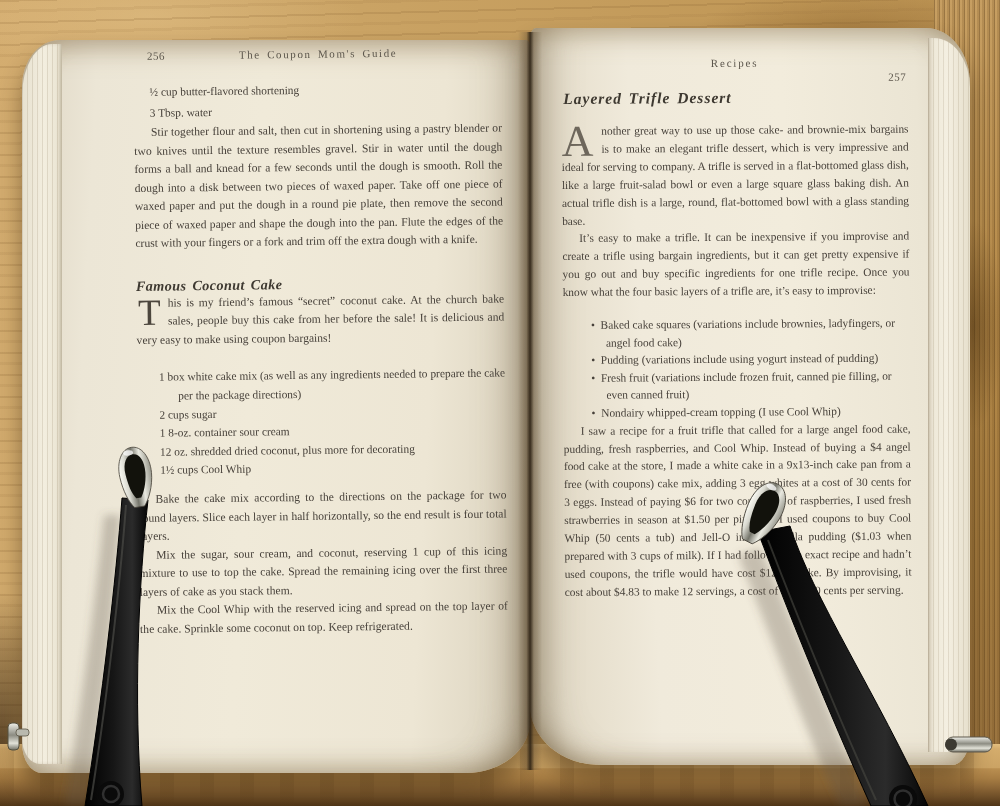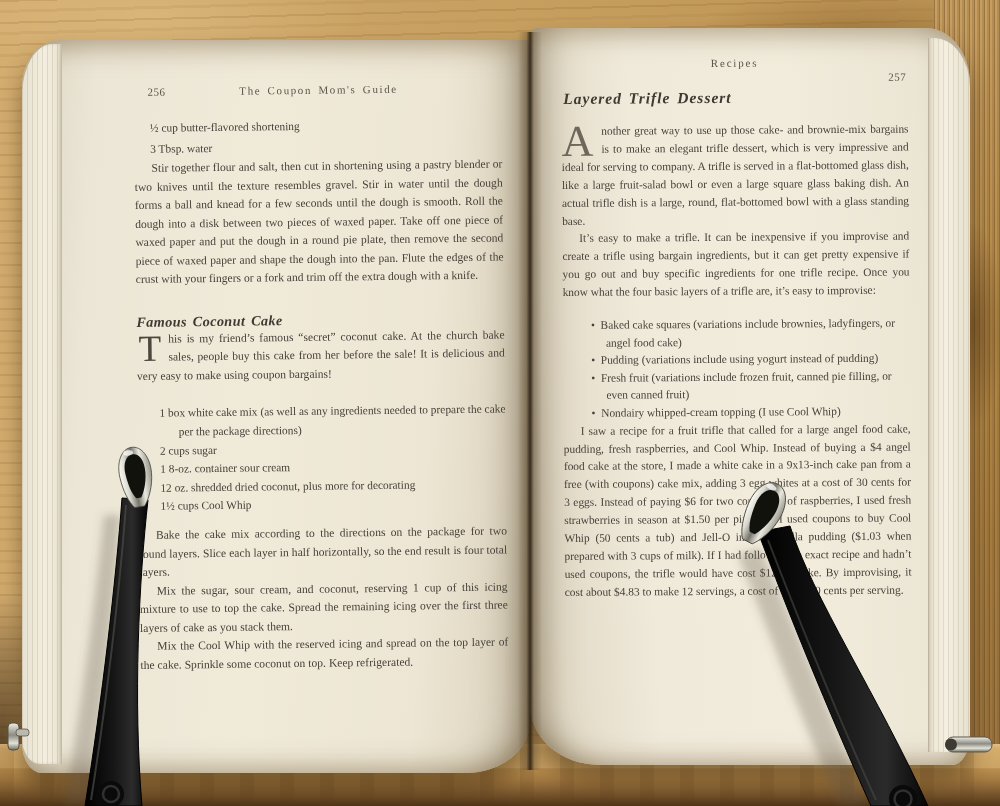--- a/index.html
+++ b/index.html
@@ -94,21 +94,21 @@
       rgba(70,55,35,0) 0%, rgba(90,72,48,.35) 35%,
       rgba(45,34,20,.85) 49%, rgba(45,34,20,.85) 52%,
       rgba(90,72,48,.35) 66%, rgba(70,55,35,0) 100%);
   }
   
   .col{position:absolute;z-index:5;color:#47413a;}
   .col-left{left:133px;top:50px;width:368px;transform:rotate(-0.7deg);transform-origin:top left;}
   .col-right{left:561px;top:58px;width:347px;transform:rotate(-0.4deg);transform-origin:top left;}
   .col p{margin:0;}
   .run-head{display:flex;align-items:baseline;font-size:11px;color:#5c564c;}
-  .run-head .folio{margin-left:14px;letter-spacing:.5px;margin-top:36px;}
+  .run-head .folio{margin-left:14px;letter-spacing:.5px;}
   .run-head .rh-title{flex:1;text-align:center;letter-spacing:1.6px;word-spacing:2px;padding-right:30px;}
   .rh-center{font-size:11px;color:#5c564c;text-align:center;letter-spacing:1.8px;}
   .folio-right{font-size:11px;color:#5c564c;text-align:right;margin-top:3px;padding-right:2px;letter-spacing:.5px;}
   .ing-top{margin:20px 0 0 16px;font-size:11.4px;line-height:21px;}
   .body-p{font-size:11.6px;line-height:1.6;text-align:justify;}
   .indent{text-indent:17px;}
   .mt-p1{margin-top:21px;}
   h3{margin:24px 0 0 0;font-size:14.2px;font-weight:bold;font-style:italic;color:#3e3931;letter-spacing:.4px;word-spacing:2px;}
   h3.trifle{font-size:15.5px;letter-spacing:1px;margin:5px 0 0 2px;}
   .drop-para{margin-top:12px;font-size:11.6px;line-height:1.6;text-align:justify;}

